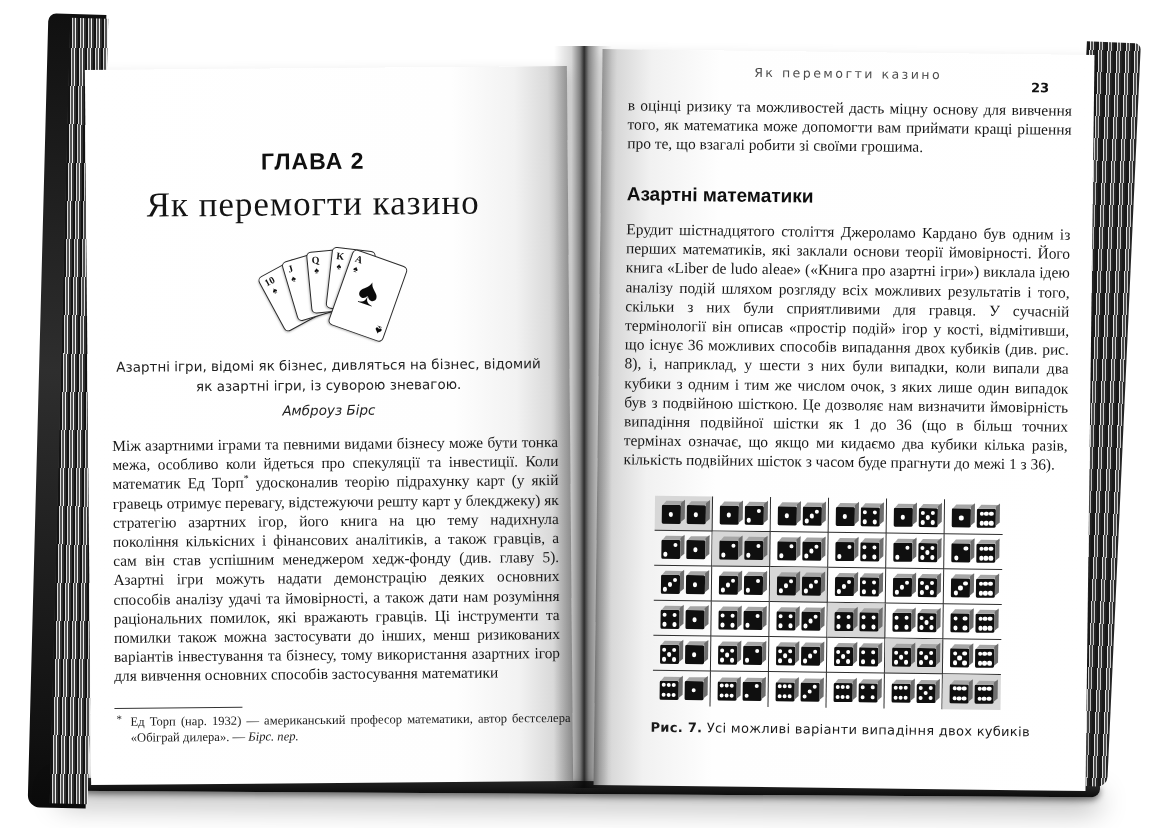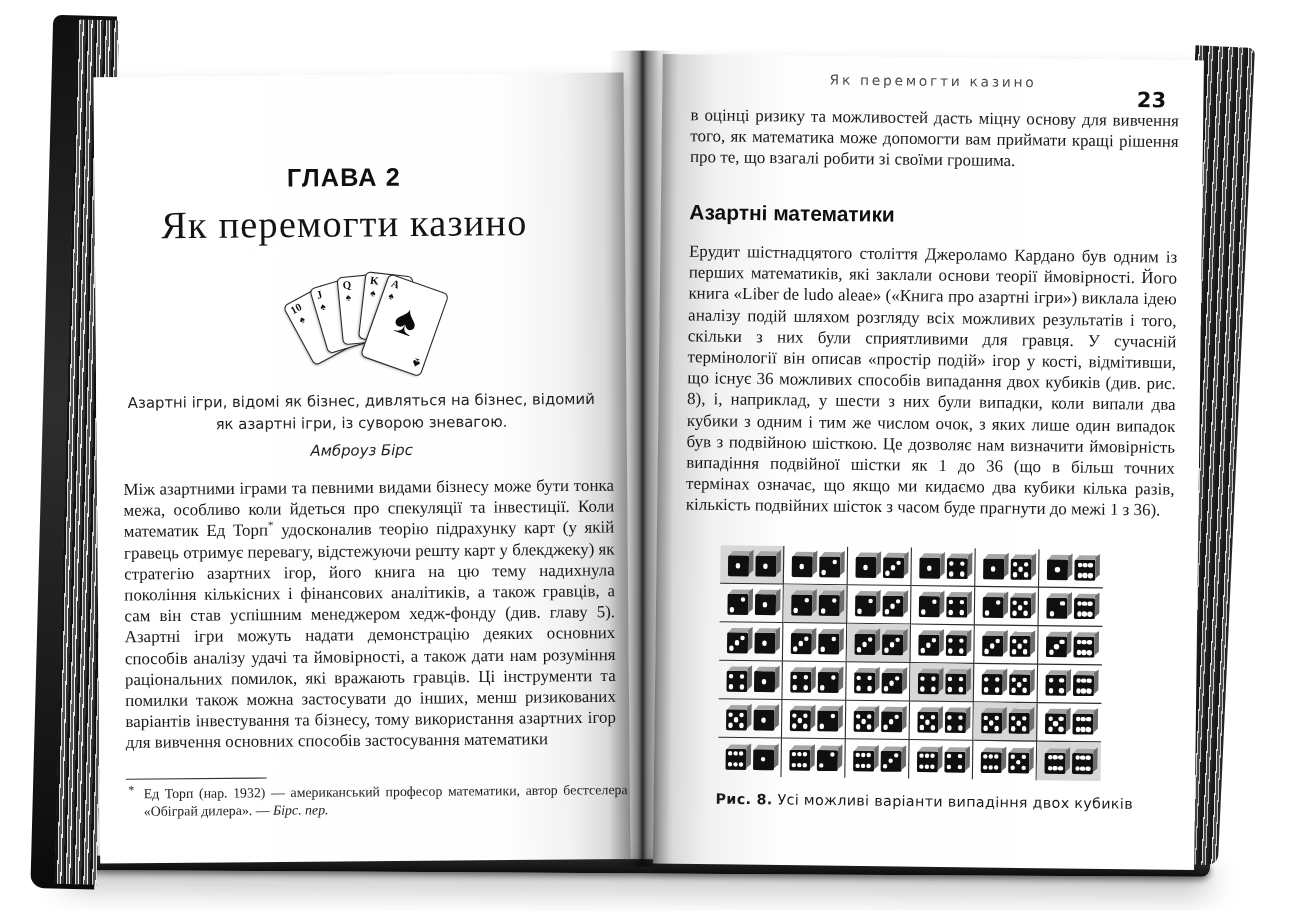--- a/index.html
+++ b/index.html
@@ -58,22 +58,22 @@
     font-size:15.4px;line-height:19.2px;text-align:justify;color:#181818;}
   .body-text sup{font-size:10px;line-height:0;}
   .footnote-rule{position:absolute;left:24px;top:638px;width:128px;border-top:1px solid #333;}
   .footnote{position:absolute;left:24px;width:440px;top:644px;font-size:12.6px;line-height:16px;
     text-align:justify;color:#1c1c1c;padding-left:16px;}
   .fn-marker{position:absolute;left:2px;top:-3px;font-size:11px;}
 
   
   .running-head{position:absolute;left:0;right:0;top:14px;text-align:center;
     font-family:"DejaVu Sans", sans-serif;font-size:12.5px;letter-spacing:2.5px;color:#4b4b4b;}
-  .page-number{position:absolute;right:34px;top:26px;
-    font-family:"DejaVu Sans", sans-serif;font-weight:bold;font-size:19px;color:#101010;}
+  .page-number{position:absolute;right:45px;top:26px;
+    font-family:"DejaVu Sans", sans-serif;font-weight:bold;font-size:13px;color:#101010;}
   .para-cont{position:absolute;left:26px;width:444px;top:46px;
     font-size:15.4px;line-height:19.2px;text-align:justify;color:#181818;}
   .section-heading{position:absolute;left:26px;top:134px;
     font-family:"Liberation Sans", sans-serif;font-weight:bold;font-size:19px;color:#0e0e0e;}
   .section-para{position:absolute;left:26px;width:444px;top:170px;
     font-size:15.4px;line-height:19.2px;text-align:justify;color:#181818;}
   .dice-figure{position:absolute;left:58px;top:446px;}
   .dice-grid{display:grid;grid-template-columns:repeat(6,58px);grid-auto-rows:35px;}
   .dcell{position:relative;display:flex;align-items:center;justify-content:center;gap:6px;
     border-right:1px solid #2e2e2e;border-bottom:1px solid #2e2e2e;padding-top:3px;box-sizing:border-box;}
@@ -624,17 +624,17 @@
               <div class="pip tl"></div>
               <div class="pip tc"></div>
               <div class="pip tr"></div>
               <div class="pip bl"></div>
               <div class="pip bc"></div>
               <div class="pip br"></div>
             </div>
           </div>
         </div>
     </div>
-    <div class="figure-caption"><b>Рис. 8.</b><span> Усі можливі варіанти випадіння двох кубиків</span></div>
+    <div class="figure-caption"><b>Рис. 7.</b><span> Усі можливі варіанти випадіння двох кубиків</span></div>
   </div>
 
   <div class="gutter"></div>
 </div>
 
 </body></html>

